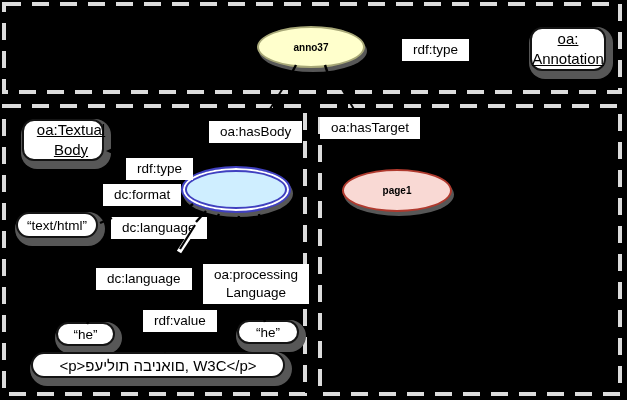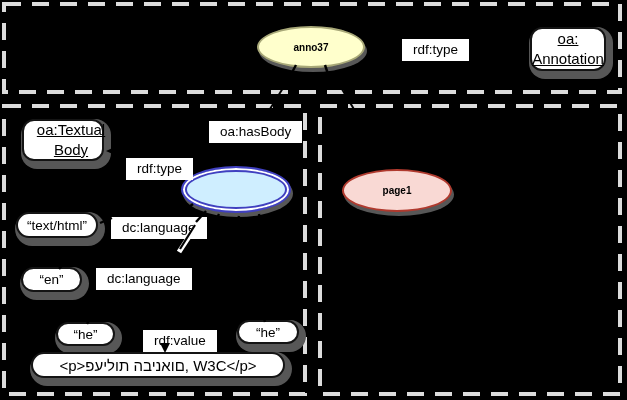--- a/index.html
+++ b/index.html
@@ -41,21 +41,21 @@
   .plabel{position:absolute;z-index:3;background:var(--label-bg);color:var(--text);
     font-size:13.5px;line-height:1.35;padding:2px 11px;white-space:pre-line;text-align:center;}
   .lbl-rdftype-top{left:402px;top:39px;}
   .lbl-hasbody{left:209px;top:121px;}
   .lbl-hastarget{left:320px;top:117px;}
   .lbl-rdftype2{left:126px;top:158px;}
   .lbl-dcformat{left:103px;top:184px;}
   .lbl-dclang1{left:111px;top:217px;}
   .lbl-dclang2{left:96px;top:268px;}
   .lbl-proclang{left:203px;top:264px;}
-  .lbl-rdfvalue{left:143px;top:310px;margin-top:20px;}
+  .lbl-rdfvalue{left:143px;top:310px;}
   .overlay{z-index:4;}
 </style>
 </head>
 <body>
 
 <div class="canvas">
 
   <svg class="layer underlay" viewBox="0 0 627 400">
     <g style="stroke:var(--dash);stroke-width:4;fill:none" stroke-dasharray="17 11">
       <rect x="4" y="4" width="616" height="88"></rect>
@@ -76,32 +76,35 @@
   </svg>
 
   <div class="node ellipse ell-anno">anno37</div>
   <div class="node classbox box-annotation">oa:
 Annotation</div>
 
   <div class="node classbox box-textualbody">oa:Textual
 Body</div>
   <div class="node ellipse ell-body"></div>
   <div class="node pill pill-texthtml">“text/html”</div>
-  <div class="node pill pill-en">“en”</div>
   <div class="node pill pill-he1">“he”</div>
   <div class="node pill pill-he2">“he”</div>
   <div class="node pill pill-hebrew">&lt;p&gt;פעילות הבינאום, W3C&lt;/p&gt;</div>
 
   <div class="node ellipse ell-page">page1</div>
 
   <div class="plabel lbl-rdftype-top">rdf:type</div>
   <div class="plabel lbl-hasbody">oa:hasBody</div>
+  <div class="plabel lbl-hastarget">oa:hasTarget</div>
   <div class="plabel lbl-rdftype2">rdf:type</div>
+  <div class="plabel lbl-dcformat">dc:format</div>
   <div class="plabel lbl-dclang1">dc:language</div>
   <div class="plabel lbl-dclang2">dc:language</div>
+  <div class="plabel lbl-proclang">oa:processing
+Language</div>
   <div class="plabel lbl-rdfvalue">rdf:value</div>
 
   <svg class="layer overlay" viewBox="0 0 627 400">
     <g style="fill:var(--edge)">
       <polygon points="528,48 517,43 517,53"></polygon>
       <polygon points="106,151 117,146 117,156"></polygon>
       <polygon points="165,353 160,343 170,343"></polygon>
     </g>
     <g style="stroke:var(--edge);stroke-width:2.4;fill:none">
       <line x1="296" y1="65" x2="290" y2="76"></line>

